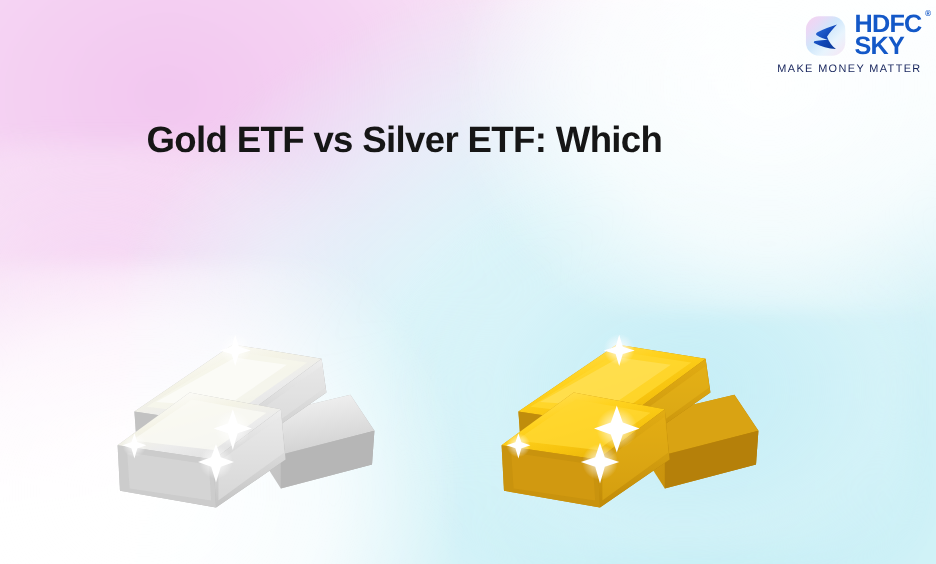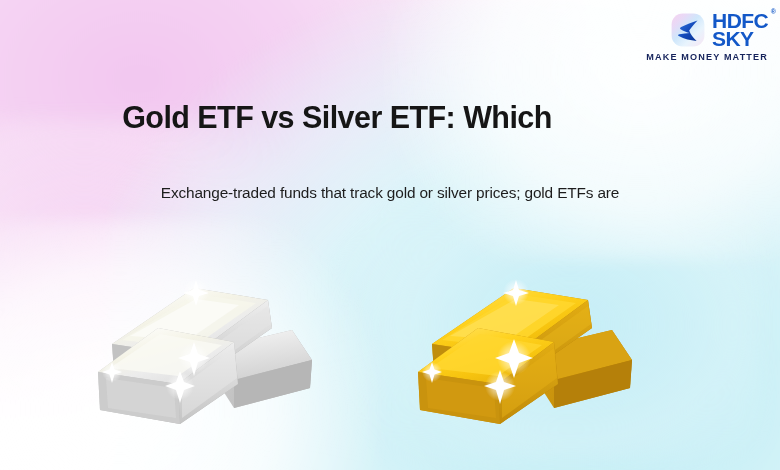--- a/index.html
+++ b/index.html
@@ -137,21 +137,21 @@
     position: absolute;
     top: -3px;
     right: -8px;
     font-size: 7px;
     color: #1358c8;
     font-weight: bold;
   }
   .logo-tagline {
     margin-top: 5px;
     font-family: "Liberation Sans", sans-serif;
-    font-weight: bold;
+    font-weight: normal;
     font-size: 9.1px;
     letter-spacing: 1.15px;
     color: #16245c;
     white-space: nowrap;
   }
 
   
   .headline {
     position: absolute;
     top: 80px;
@@ -244,21 +244,20 @@
       </span>
     </div>
     <div class="logo-tagline">MAKE MONEY MATTER</div>
   </div>
 
   <h1 class="headline">
     <span class="ln">Gold ETF vs Silver ETF: Which</span>
   </h1>
 
   <p class="subtitle">
-    <span class="ln">Exchange-traded funds that track gold or silver prices; gold ETFs are</span>
   </p>
 
   <div class="art silver">
     <svg width="220" height="178" viewBox="0 0 220 178" aria-hidden="true">
       <defs>
         <linearGradient id="sTop" x1="0.15" y1="0" x2="0.85" y2="1">
           <stop offset="0%" stop-color="#ffffff"></stop>
           <stop offset="38%" stop-color="#f4f3e6"></stop>
           <stop offset="62%" stop-color="#ececec"></stop>
           <stop offset="100%" stop-color="#dcdcdc"></stop>

